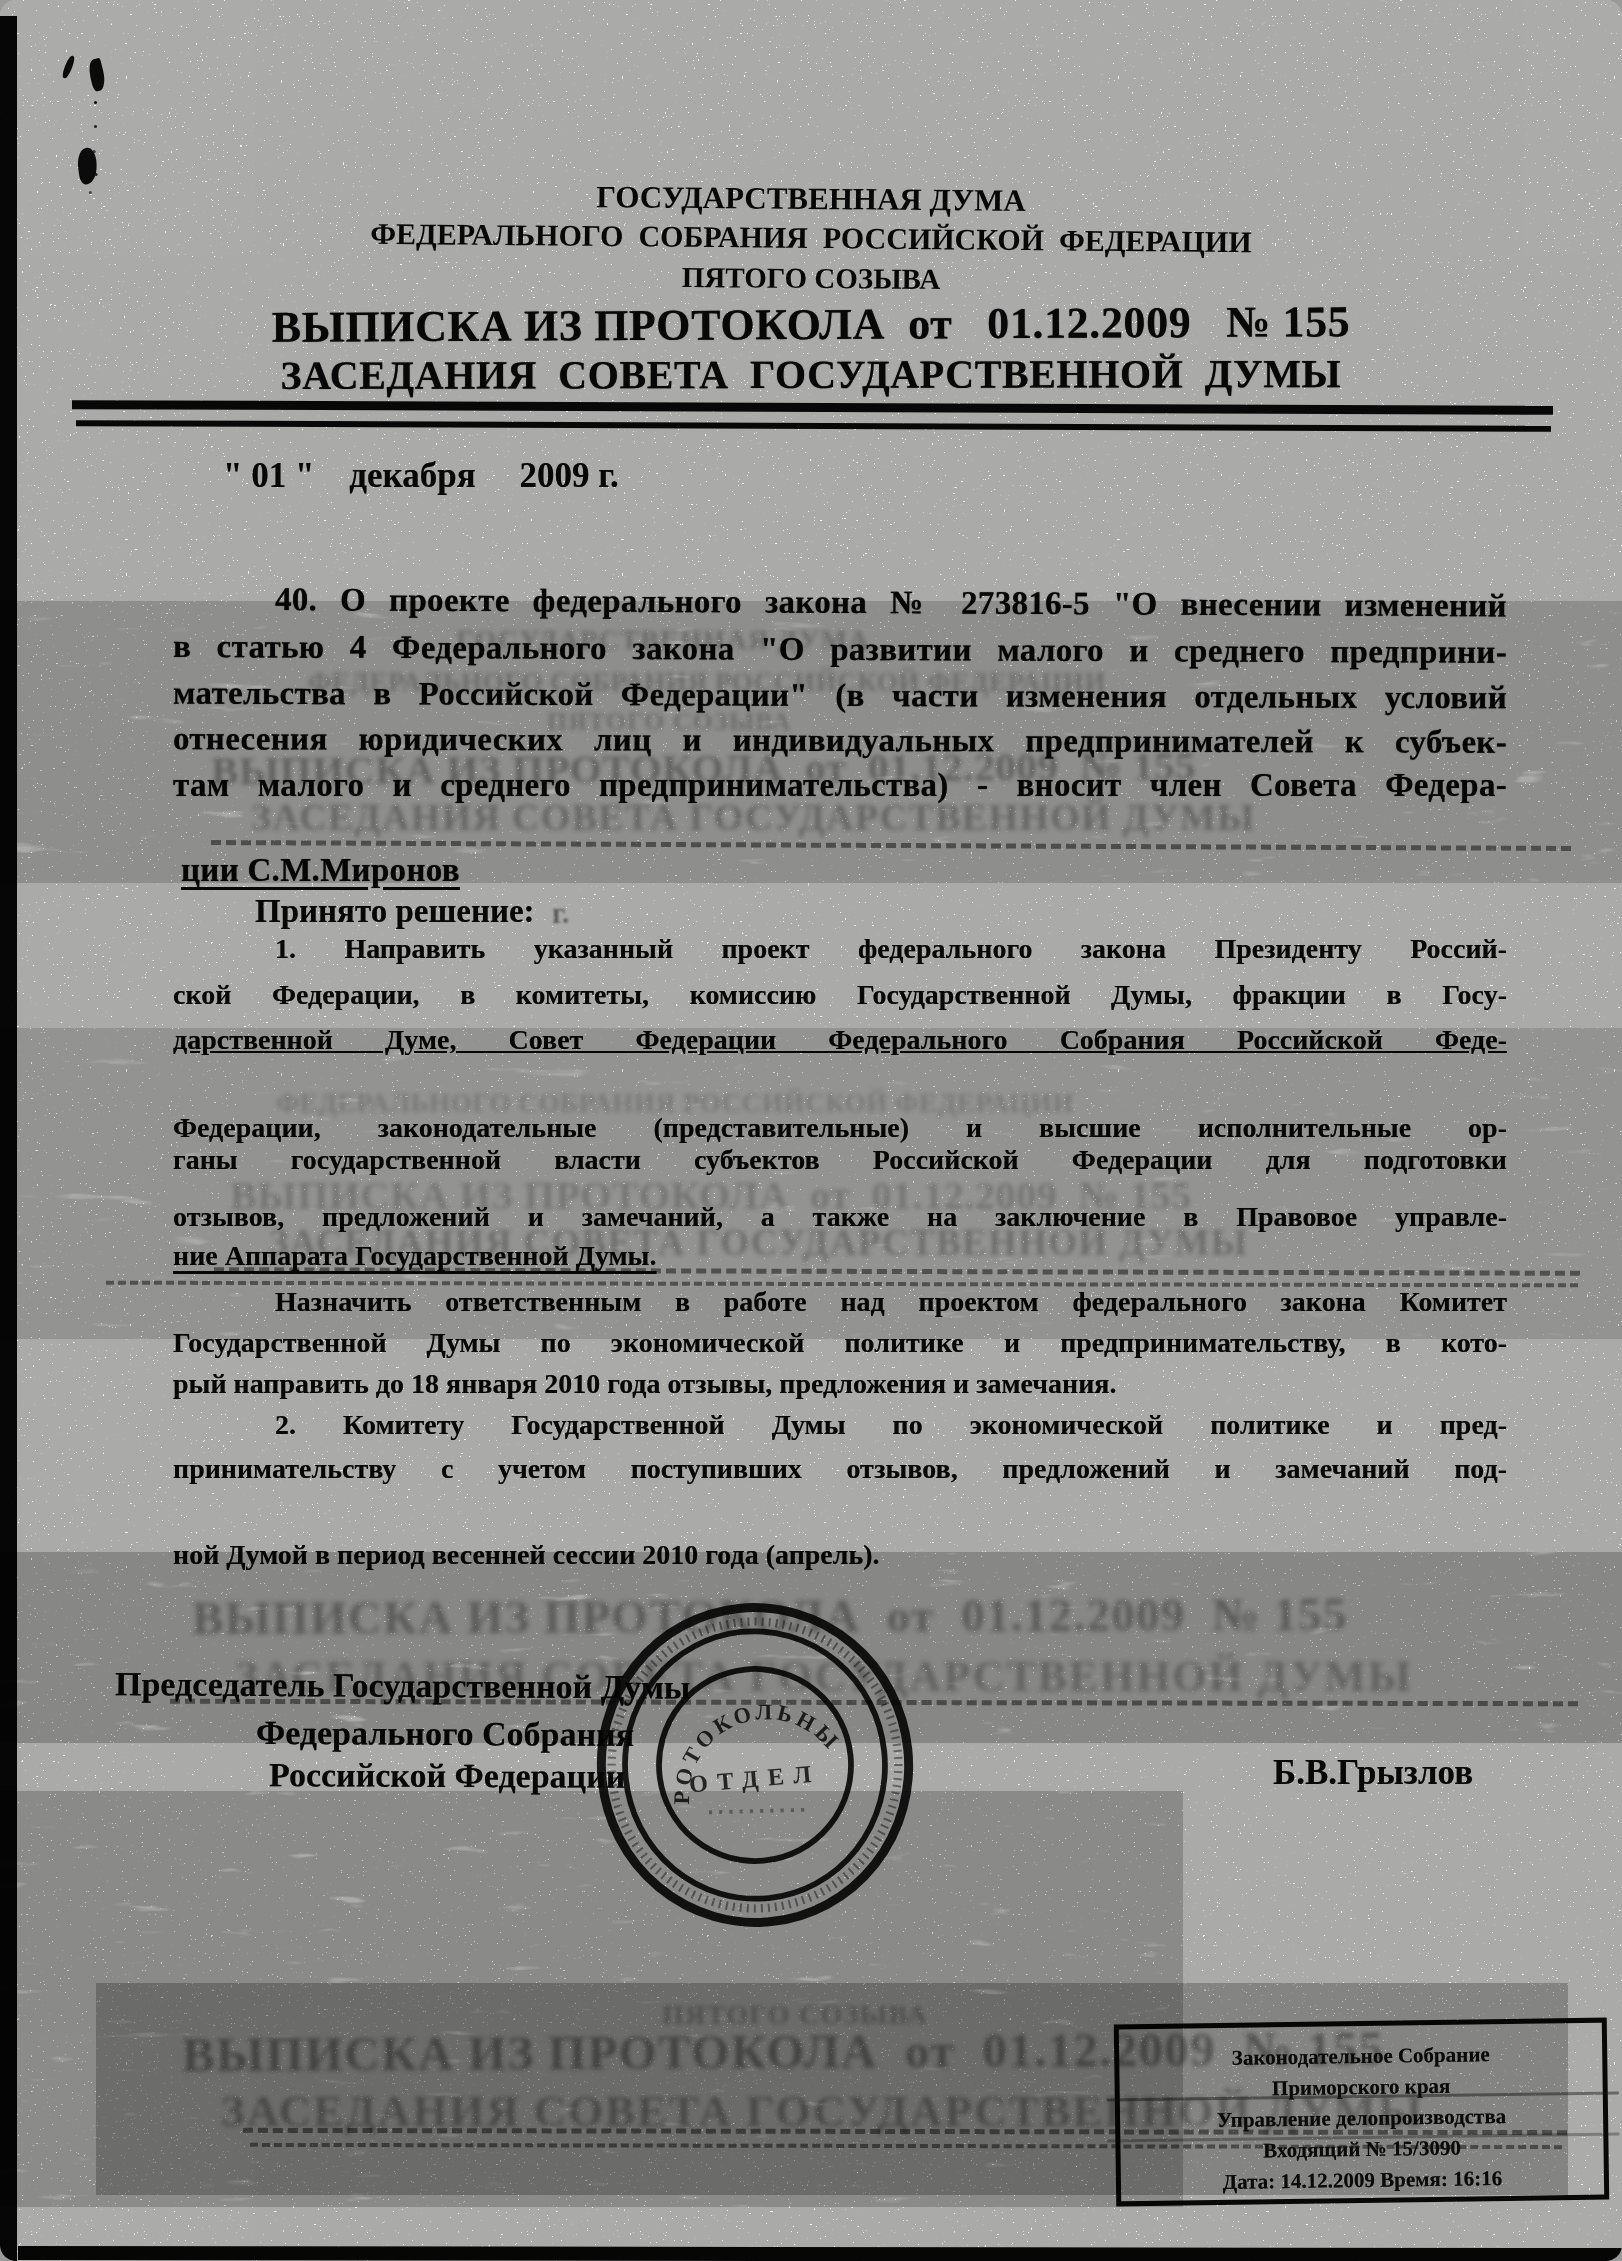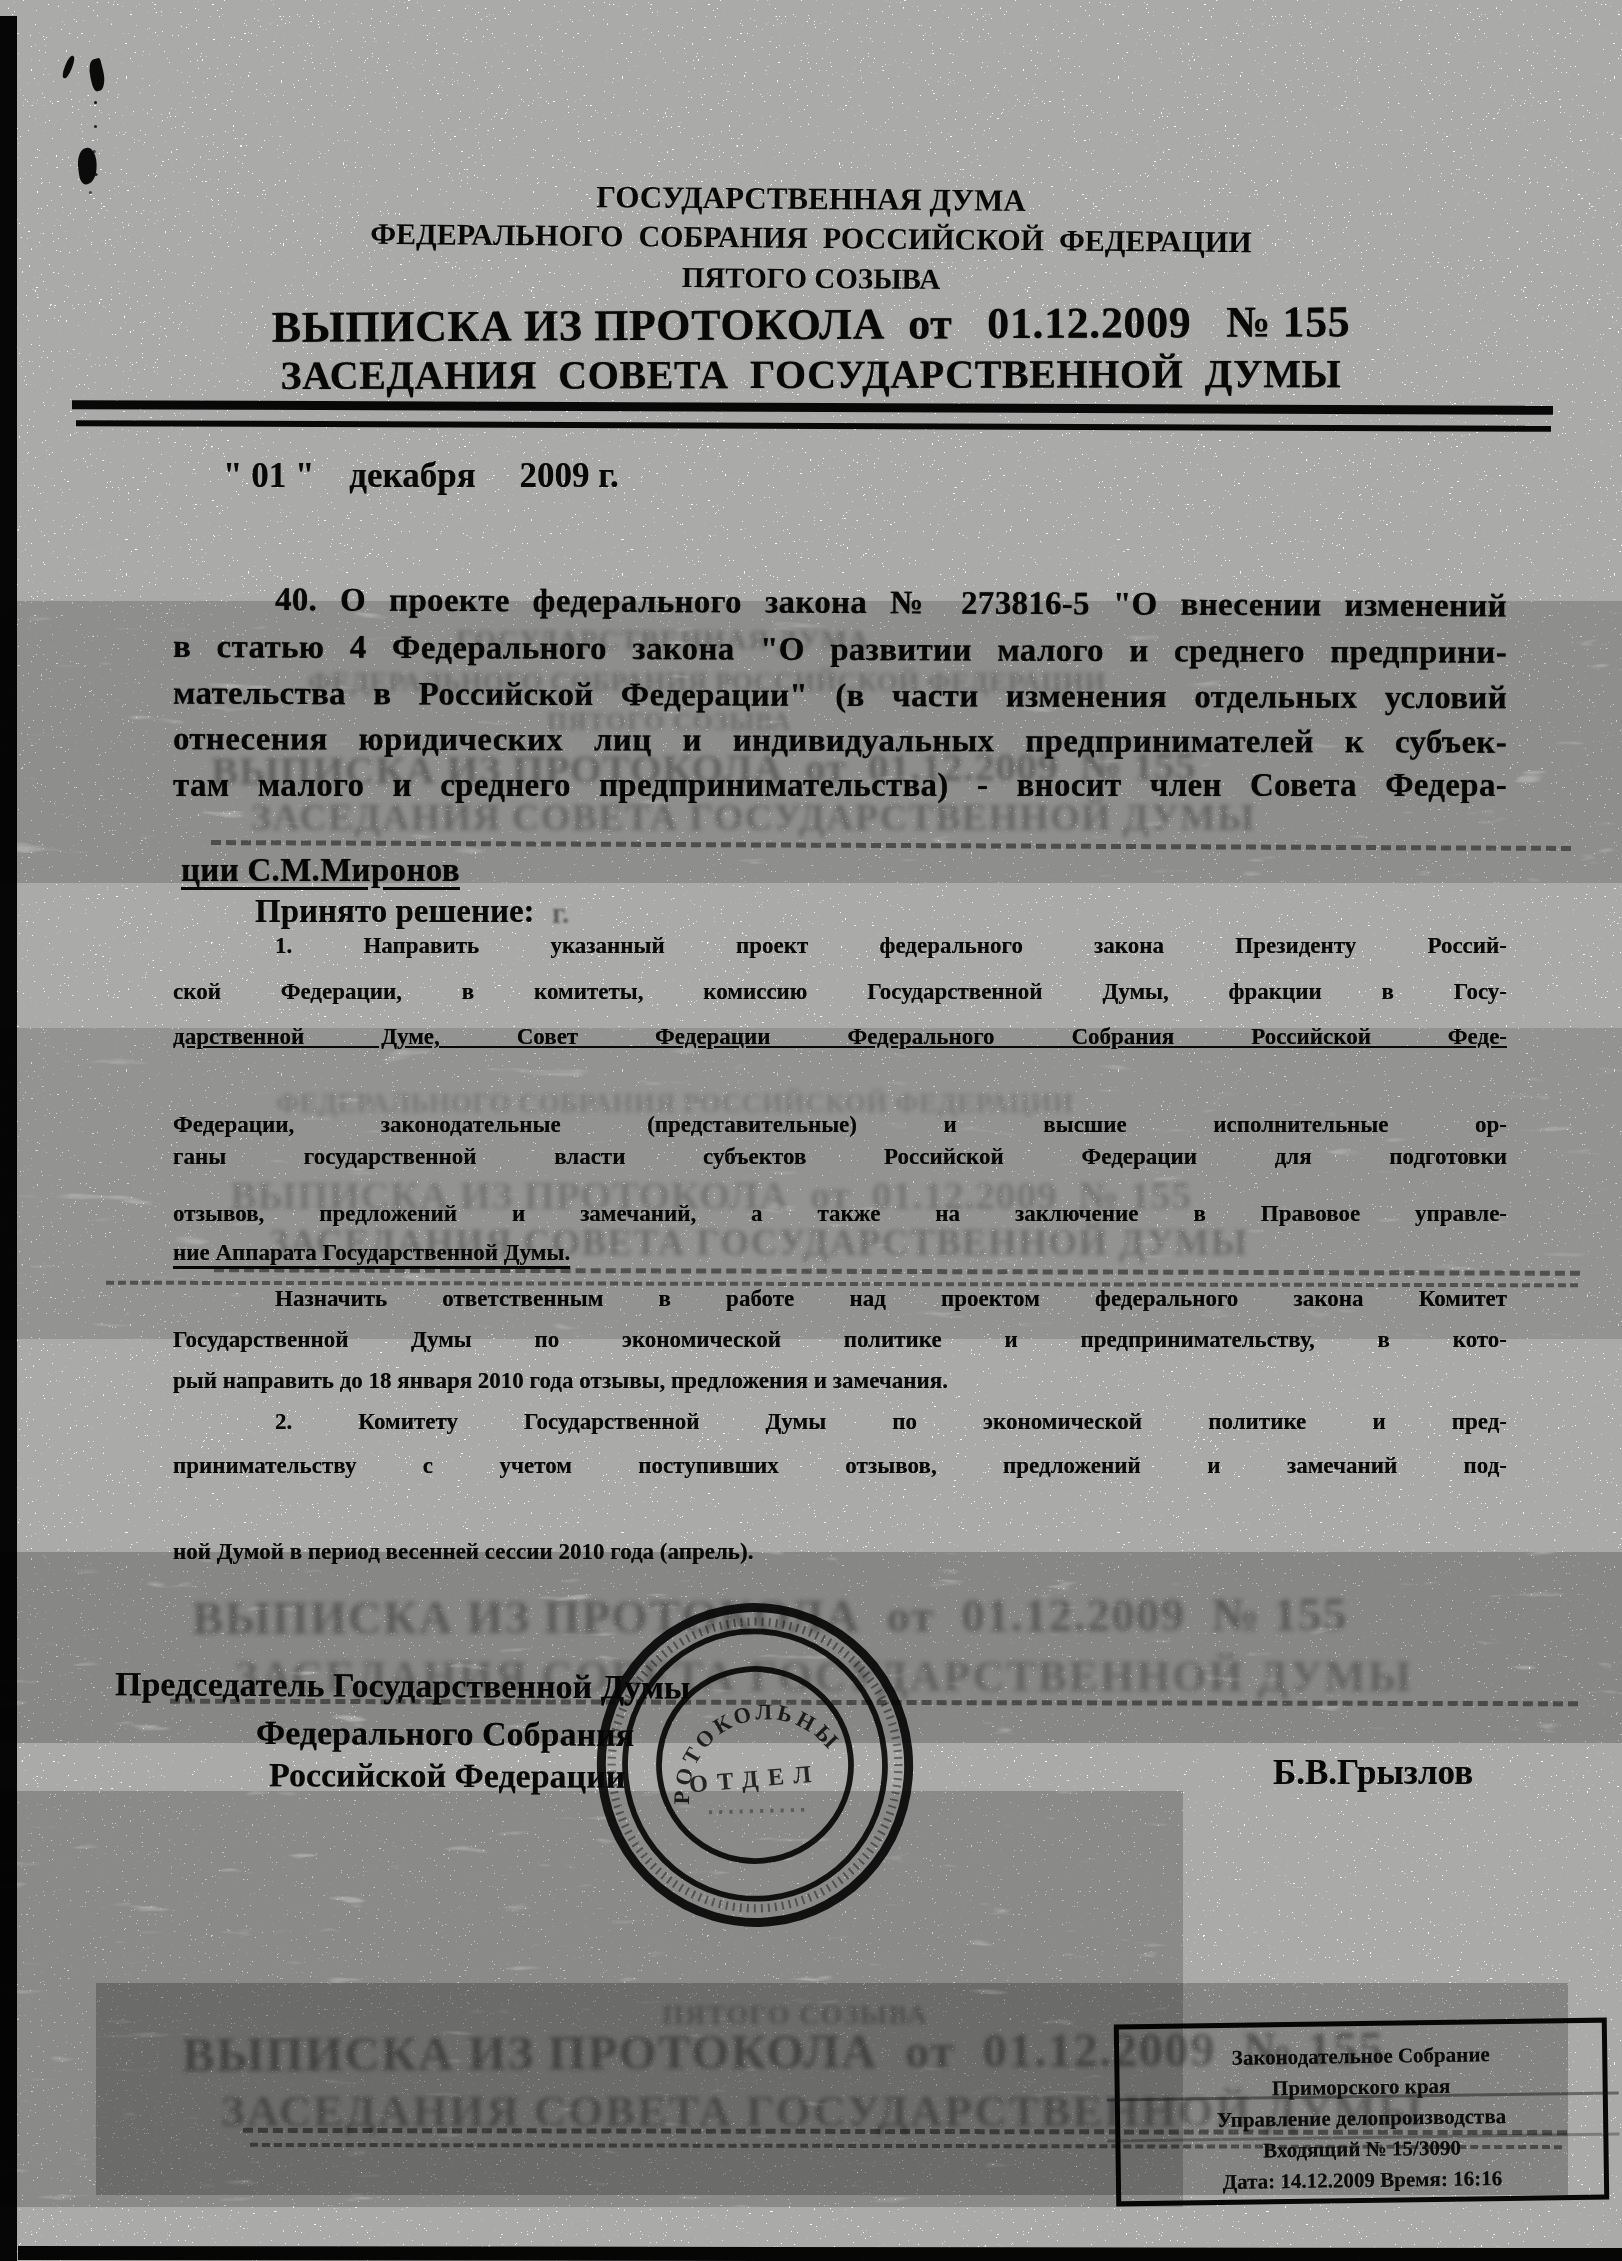--- a/index.html
+++ b/index.html
@@ -4,32 +4,33 @@
 <style>
   html,body{margin:0;padding:0;background:#9a9a9a;}
   .page{
     position:relative;
     width:1622px;height:2261px;
     background:#fcfcfa;
     overflow:hidden;
     font-family:"Liberation Serif", serif;
     font-weight:bold;
     color:#0d0d0d;
+    border-radius:16px;
   }
   
   .bar-left{position:absolute;left:0;top:16px;width:17.3px;height:2245px;background:#0a0a0a;z-index:20;}
   .bar-bottom{position:absolute;left:18px;top:2247px;width:1604px;height:14px;background:#0a0a0a;z-index:20;transform:rotate(0.08deg);}
   .blob{position:absolute;background:#111;z-index:20;}
   
   .hline{position:absolute;left:0;width:1622px;text-align:center;white-space:pre;}
   .rule{position:absolute;background:#0c0c0c;z-index:8;}
   
   .line{
     position:absolute;left:173px;width:1334px;
-    font-size:23px;line-height:1.05;
+    font-size:28px;line-height:1.05;
     text-align:justify;text-align-last:justify;
     text-shadow:0 0 0.6px rgba(10,10,10,.55);
     z-index:10;white-space:normal;
   }
   .b40{font-size:33px;letter-spacing:0.3px;text-shadow:0 0 1px rgba(0,0,0,.7);}
   .short{text-align-last:left;}
   .ind{text-indent:102px;}
   .u{text-decoration:underline;text-decoration-thickness:2.6px;text-underline-offset:5.8px;}
   
   .ghost{

